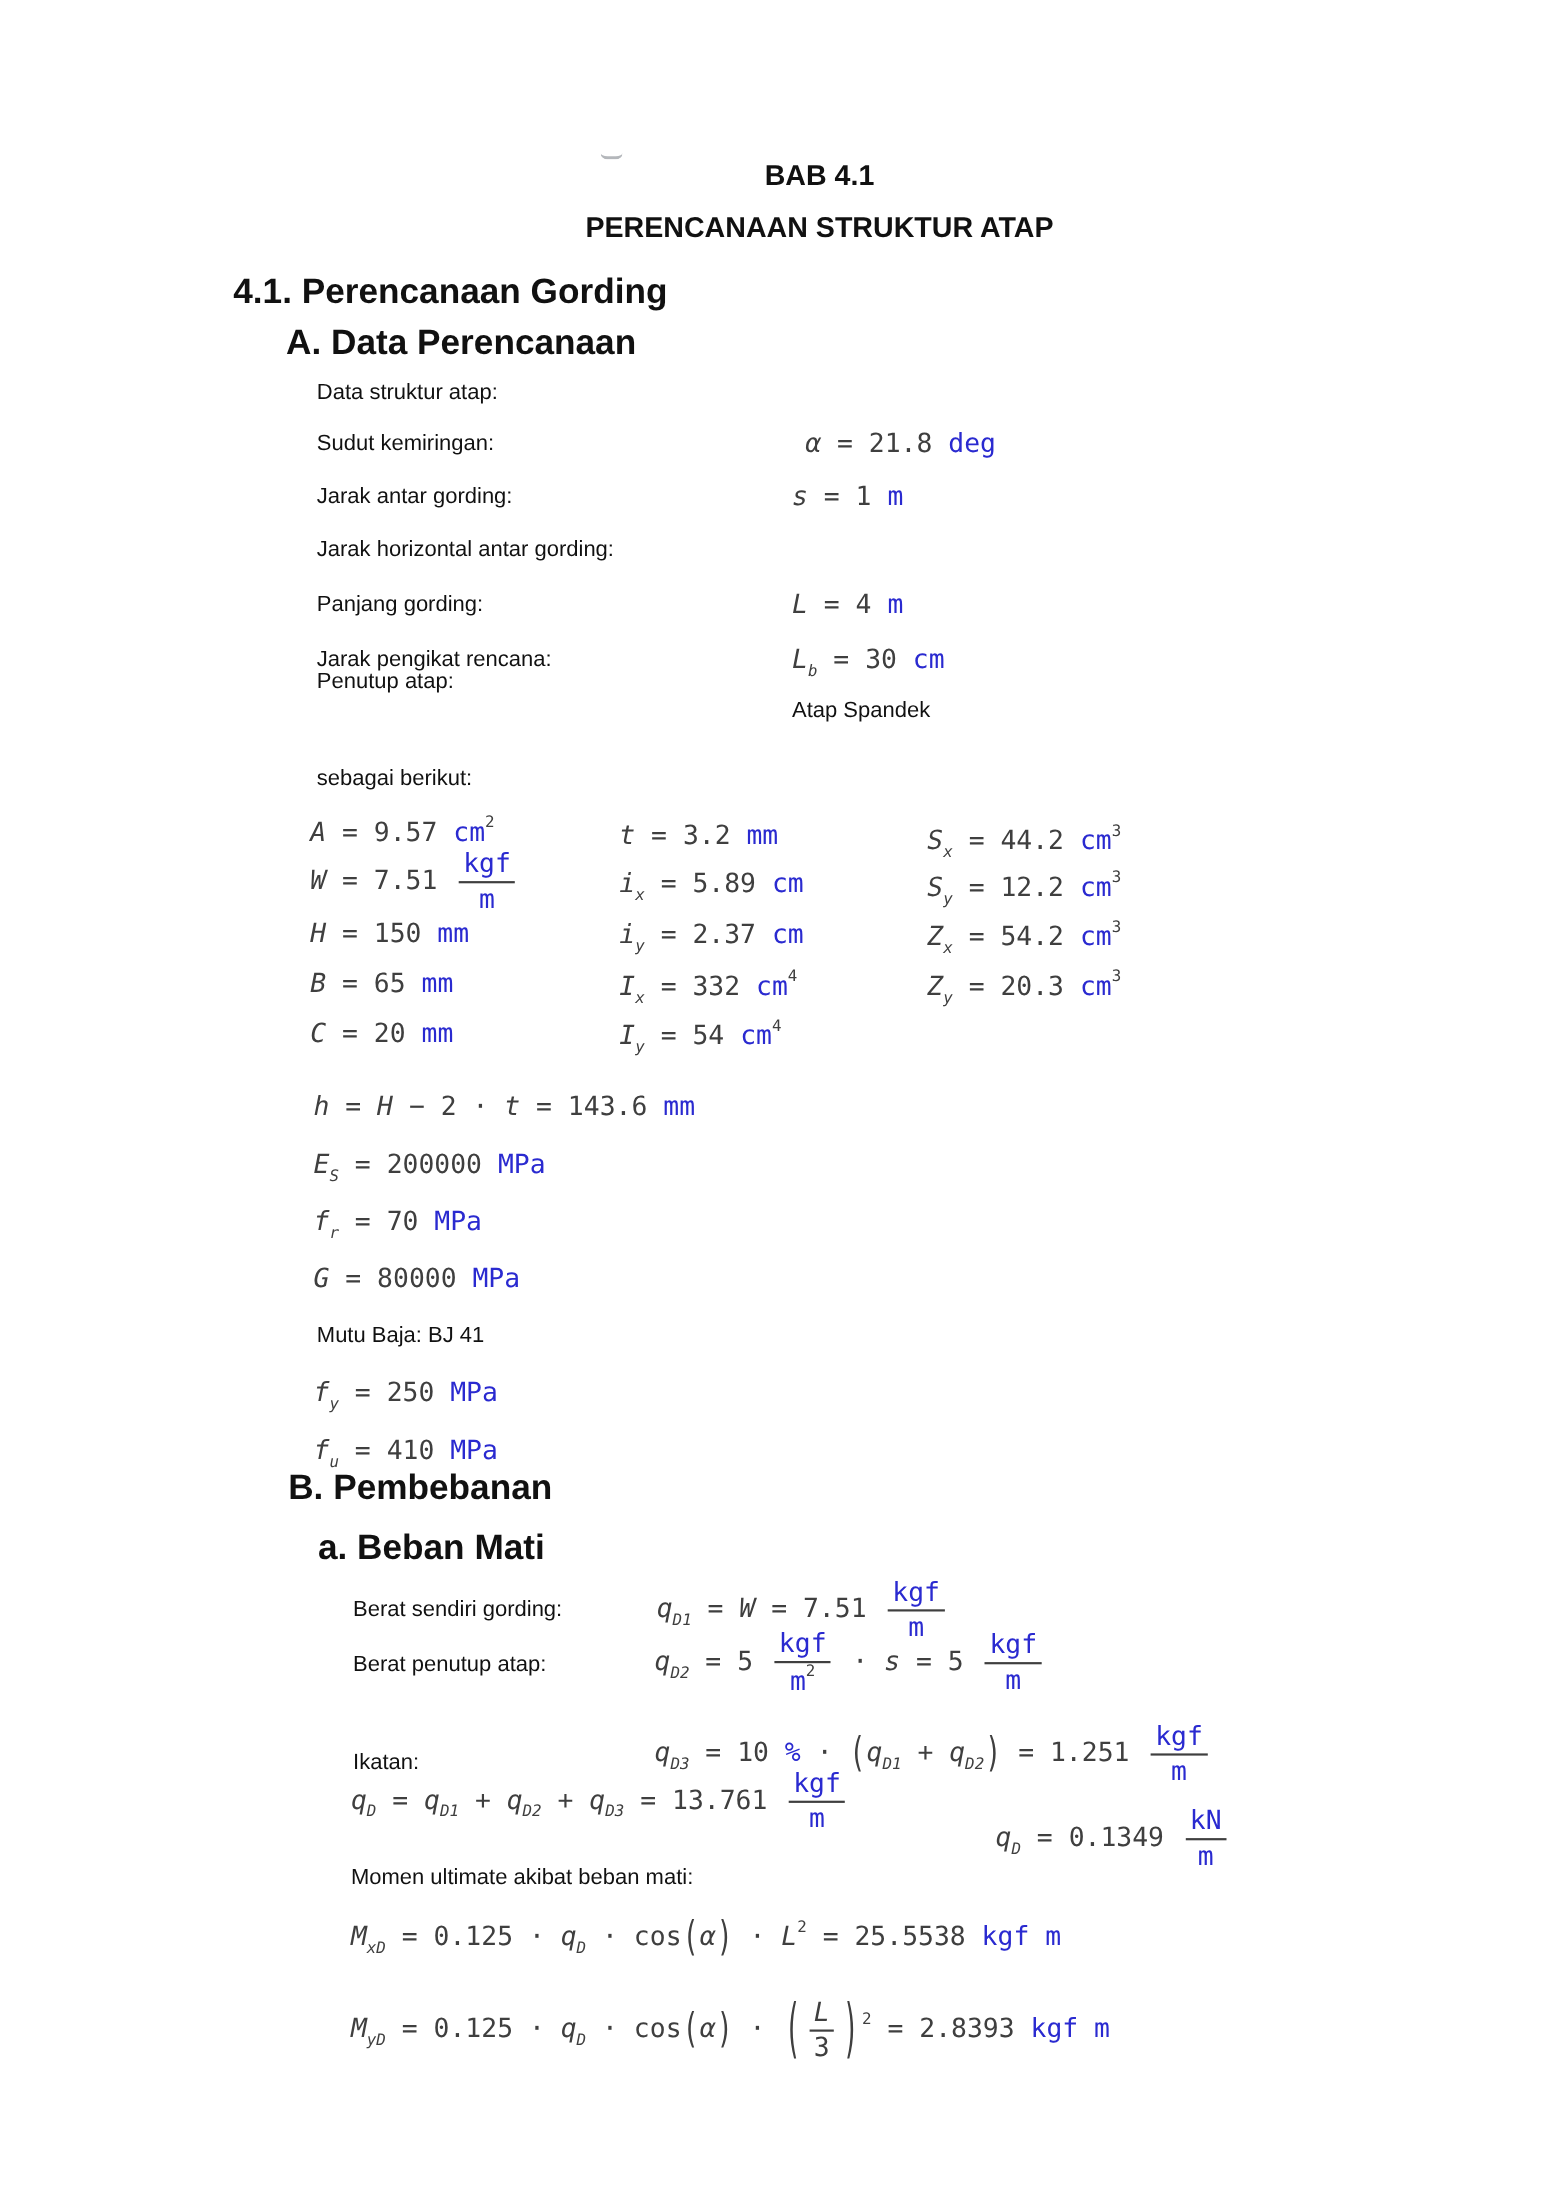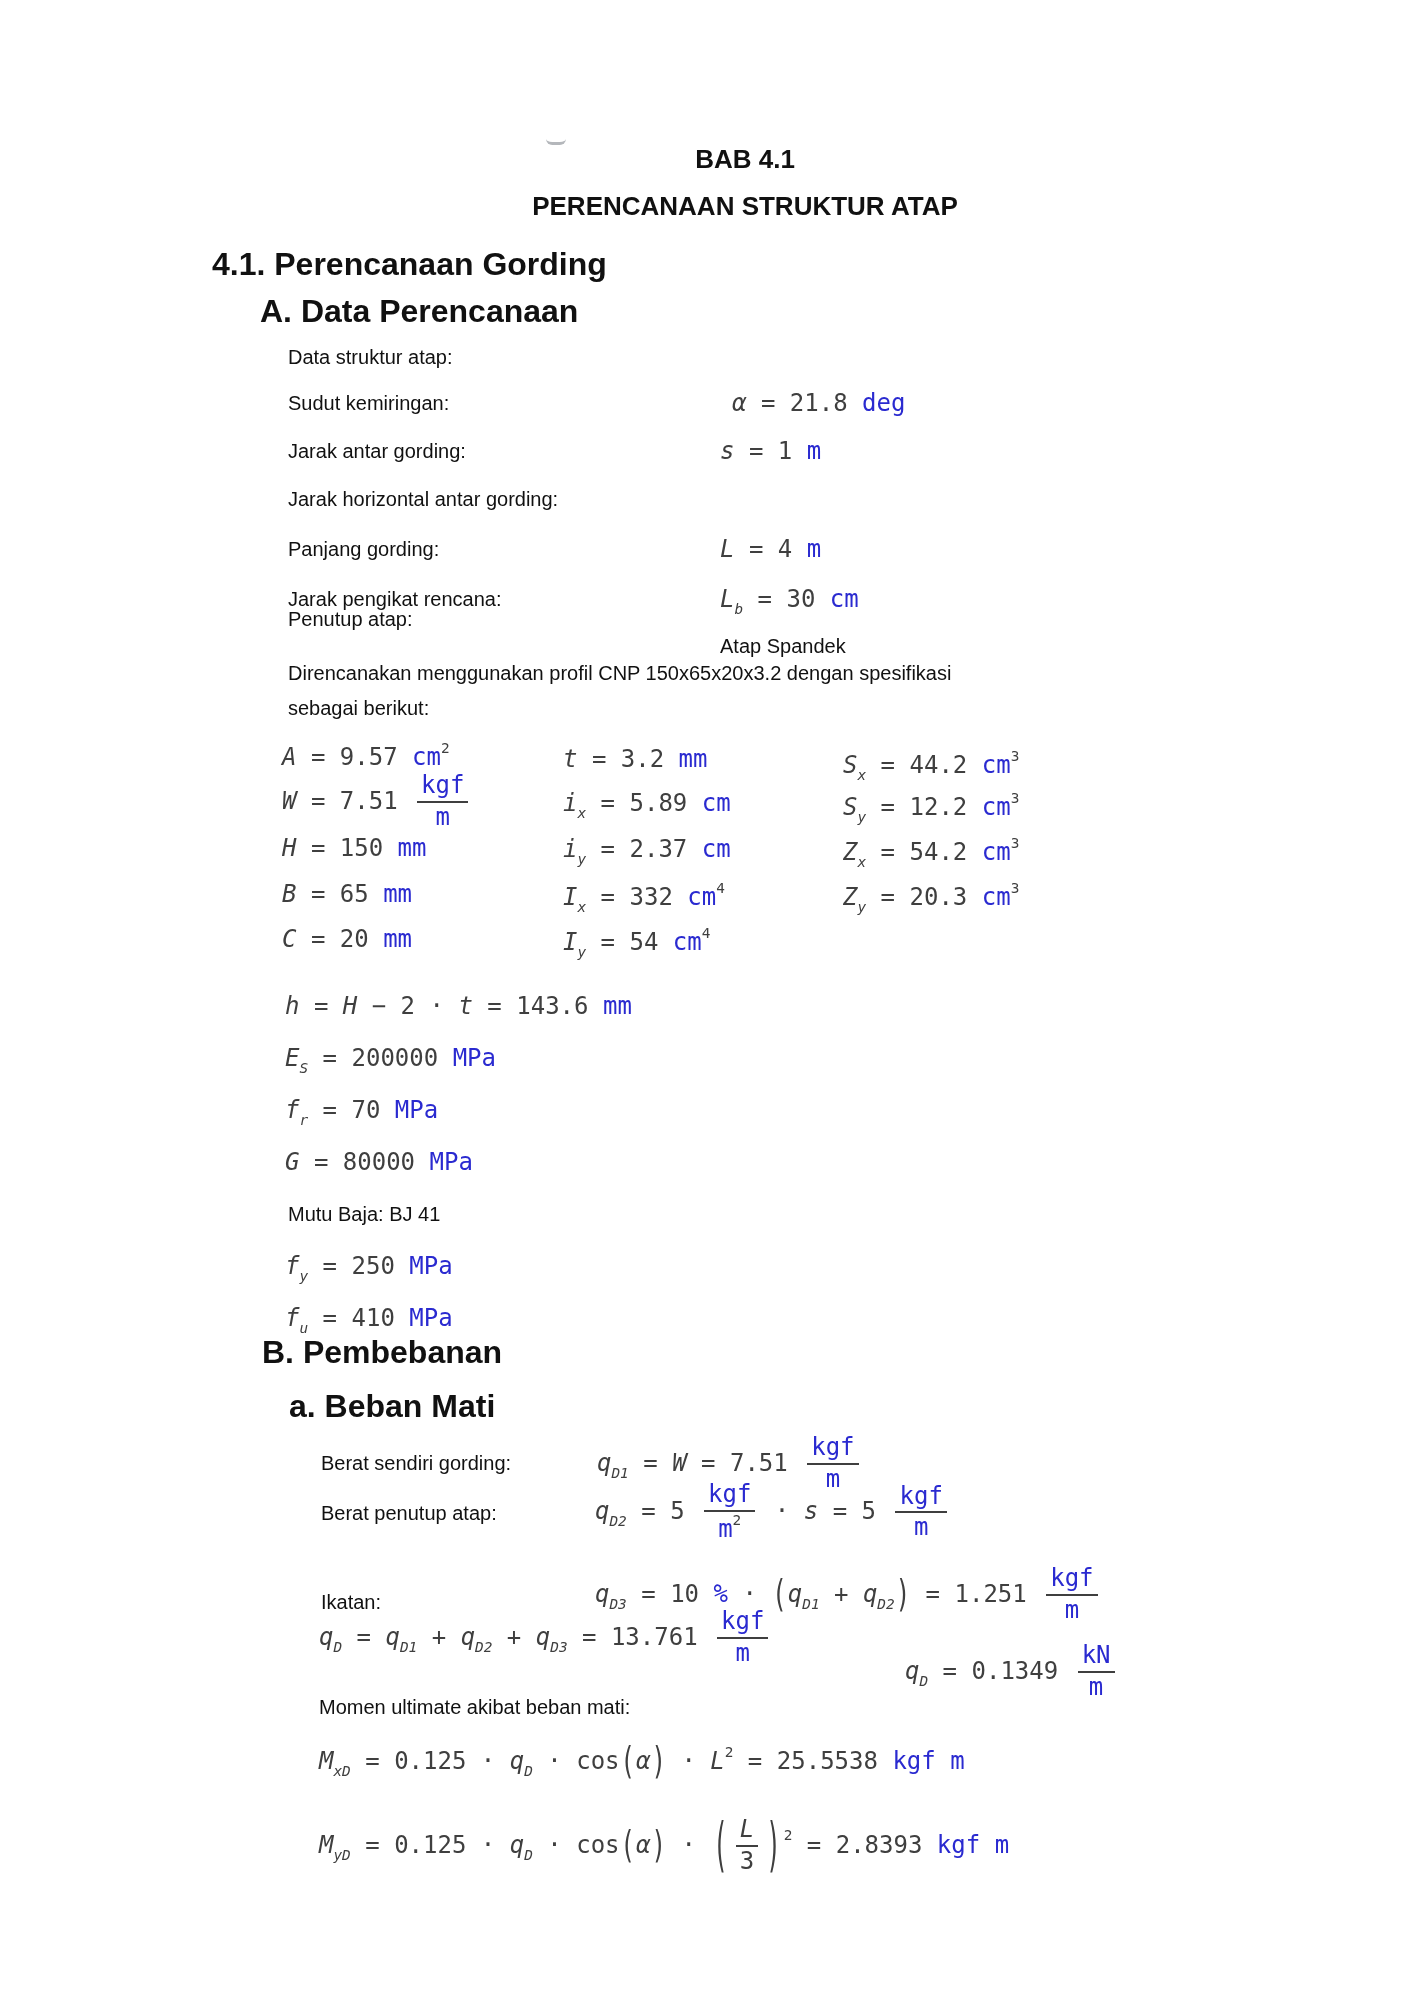--- a/index.html
+++ b/index.html
@@ -57,21 +57,20 @@
 
   <div class="abs lbl" style="left:288px;top:534px;">Panjang gording:</div>
   <div class="abs math" style="left:720px;top:534px;"><span class="m-v">L</span><span class="m-n"> = </span><span class="m-n">4 </span><span class="m-u">m</span></div>
 
   <div class="abs lbl" style="left:288px;top:584px;">Jarak pengikat rencana:</div>
   <div class="abs math" style="left:720px;top:584px;"><span class="m-v">L</span><span class="m-sb">b</span><span class="m-n"> = </span><span class="m-n">30 </span><span class="m-u">cm</span></div>
 
   <div class="abs lbl" style="left:288px;top:604px;">Penutup atap:</div>
   <div class="abs lbl" style="left:720px;top:631px;">Atap Spandek</div>
 
-  <div class="abs lbl" style="left:288px;top:658px;">Direncanakan menggunakan profil CNP 150x65x20x3.2 dengan spesifikasi</div>
   <div class="abs lbl" style="left:288px;top:693px;">sebagai berikut:</div>
 
   <div class="abs math" style="left:282px;top:741px;"><span class="m-v">A</span><span class="m-n"> = </span><span class="m-n">9.57 </span><span class="m-u">cm</span><span class="m-sp">2</span></div>
   <div class="abs math" style="left:282px;top:772px;"><span class="m-v">W</span><span class="m-n"> = </span><span class="m-n">7.51 </span><span class="frac"><span class="fn"><span class="m-u">kgf</span></span><span class="fd"><span class="m-u">m</span></span></span></div>
   <div class="abs math" style="left:282px;top:833px;"><span class="m-v">H</span><span class="m-n"> = </span><span class="m-n">150 </span><span class="m-u">mm</span></div>
   <div class="abs math" style="left:282px;top:879px;"><span class="m-v">B</span><span class="m-n"> = </span><span class="m-n">65 </span><span class="m-u">mm</span></div>
   <div class="abs math" style="left:282px;top:924px;"><span class="m-v">C</span><span class="m-n"> = </span><span class="m-n">20 </span><span class="m-u">mm</span></div>
 
   <div class="abs math" style="left:563px;top:744px;"><span class="m-v">t</span><span class="m-n"> = </span><span class="m-n">3.2 </span><span class="m-u">mm</span></div>
   <div class="abs math" style="left:563px;top:788px;"><span class="m-v">i</span><span class="m-sb">x</span><span class="m-n"> = </span><span class="m-n">5.89 </span><span class="m-u">cm</span></div>

